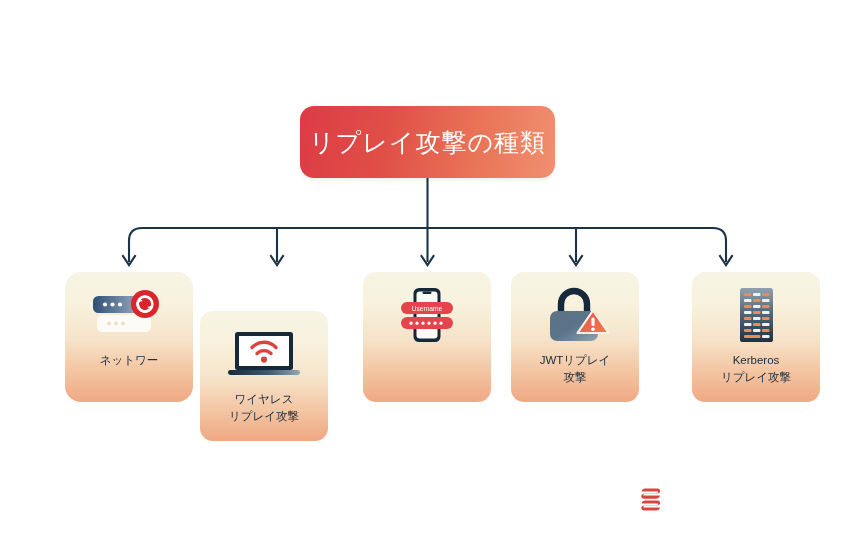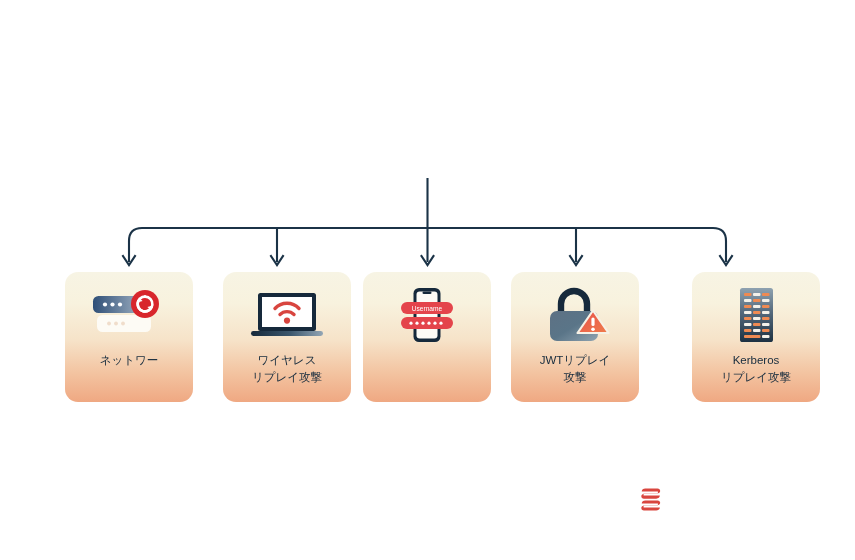--- a/index.html
+++ b/index.html
@@ -106,20 +106,23 @@
     font-weight: bold;
     letter-spacing: -0.2px;
     line-height: 1;
   }
 </style>
 </head>
 <body>
 
 <div id="canvas">
 
+  <div id="title-box">
+    <span id="title-text">リプレイ攻撃の種類</span>
+  </div>
 
   <svg id="connectors" viewBox="0 0 855 560" xmlns="http://www.w3.org/2000/svg">
     <g fill="none" stroke="#1b3347" stroke-width="2.1" stroke-linecap="butt">
 
       <path d="M427.5,178 L427.5,228"></path>
 
       <path d="M129,262 L129,241 Q129,228 142,228 L713,228 Q726,228 726,241 L726,262"></path>
 
       <path d="M277,228 L277,262"></path>
       <path d="M427.5,228 L427.5,262"></path>
@@ -128,21 +131,21 @@
     <g fill="none" stroke="#1b3347" stroke-width="2.1" stroke-linecap="square" stroke-linejoin="miter">
 
       <path d="M123,256 L129,265 L135,256"></path>
       <path d="M271,256 L277,265 L283,256"></path>
       <path d="M421.5,256 L427.5,265 L433.5,256"></path>
       <path d="M570,256 L576,265 L582,256"></path>
       <path d="M720,256 L726,265 L732,256"></path>
     </g>
   </svg>
 
-  <div class="card" style="left:65px;">
+  <div class="card" style="left:65px;border-radius:16px;">
     <div class="card-icon">
       <svg width="92" height="56" viewBox="0 0 92 56" xmlns="http://www.w3.org/2000/svg">
         <defs>
           <linearGradient id="rtrA" x1="0" y1="0" x2="1" y2="0">
             <stop offset="0" stop-color="#2f4f77"></stop>
             <stop offset="1" stop-color="#a9b9c9"></stop>
           </linearGradient>
         </defs>
 
         <rect x="14" y="28" width="54" height="17" rx="5.5" fill="#fdfbf5"></rect>
@@ -162,21 +165,21 @@
         </g>
         <path d="M55.8,10.4 L55.0,15.2 L59.6,14.1 Z" fill="#ffffff"></path>
         <path d="M68.2,23.6 L69.0,18.8 L64.4,19.9 Z" fill="#ffffff"></path>
       </svg>
     </div>
     <div class="card-label">
       <span>ネットワー</span>
     </div>
   </div>
 
-  <div class="card" style="left:223px;">
+  <div class="card" style="left:200px;margin-top:39px;">
     <div class="card-icon">
       <svg width="84" height="56" viewBox="0 0 84 56" xmlns="http://www.w3.org/2000/svg">
         <defs>
           <linearGradient id="lapBase" x1="0" y1="0" x2="1" y2="0">
             <stop offset="0" stop-color="#16293b"></stop>
             <stop offset="0.55" stop-color="#3c586e"></stop>
             <stop offset="1" stop-color="#93a6b5"></stop>
           </linearGradient>
         </defs>
 

